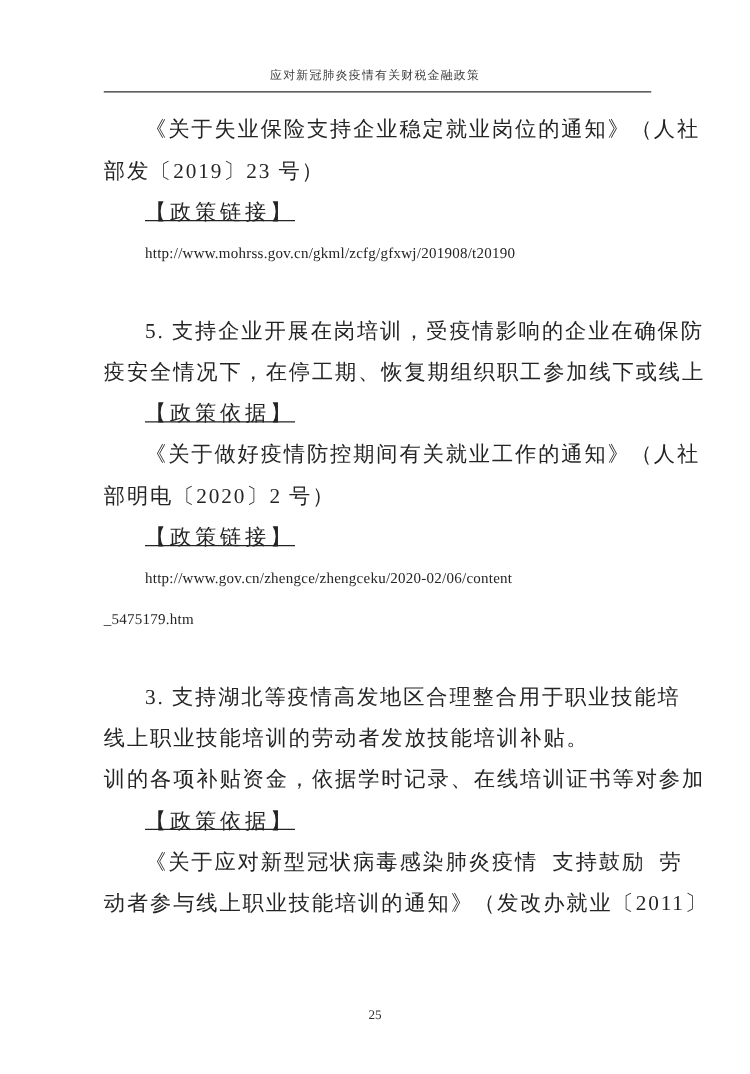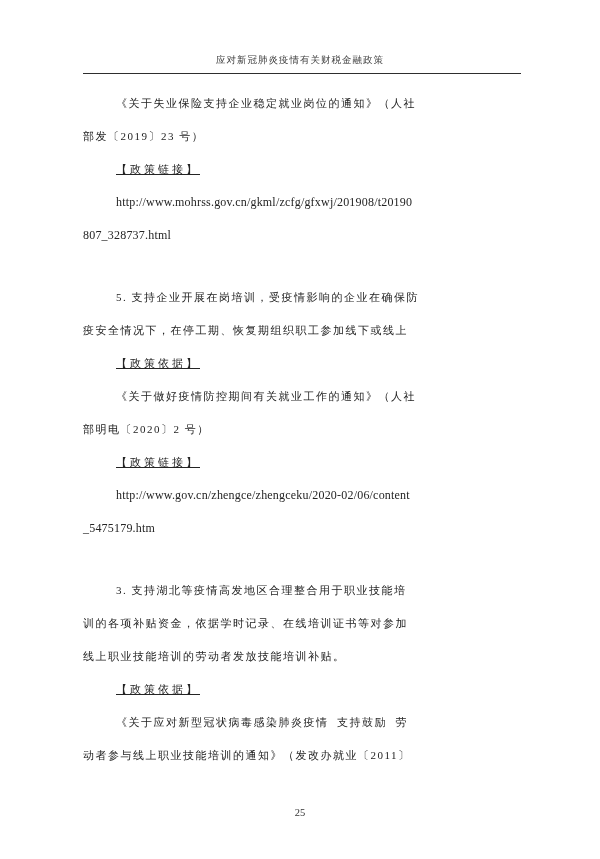--- a/index.html
+++ b/index.html
@@ -37,21 +37,21 @@
   }
   .doc-body {
     position: absolute;
     top: 66px;
     left: 83px;
     width: 440px;
   }
   .line {
     height: 33px;
     line-height: 33px;
-    font-size: 11px;
+    font-size: 17px;
     letter-spacing: 1.5px;
     white-space: pre;
     color: #242424;
   }
   .ind { padding-left: 33px; }
   .hd  { letter-spacing: 3px; text-decoration: underline; }
   .url {
     letter-spacing: 0.2px;
     font-size: 12px;
     font-family: "Liberation Serif", "DejaVu Serif", serif;
@@ -75,38 +75,37 @@
   <div class="header-title">应对新冠肺炎疫情有关财税金融政策</div>
 
   <div class="header-rule"></div>
 
   <div class="doc-body">
 
     <div class="line ind">《关于失业保险支持企业稳定就业岗位的通知》（人社</div>
     <div class="line">部发〔2019〕23 号）</div>
     <div class="line ind hd">【政策链接】</div>
     <div class="line ind url">http://www.mohrss.gov.cn/gkml/zcfg/gfxwj/201908/t20190</div>
-    <div class="line url">807_328737.html</div>
 
     <div class="spacer"></div>
 
     <div class="line ind">5. 支持企业开展在岗培训，受疫情影响的企业在确保防</div>
     <div class="line">疫安全情况下，在停工期、恢复期组织职工参加线下或线上</div>
     <div class="line ind hd">【政策依据】</div>
     <div class="line ind">《关于做好疫情防控期间有关就业工作的通知》（人社</div>
     <div class="line">部明电〔2020〕2 号）</div>
     <div class="line ind hd">【政策链接】</div>
     <div class="line ind url">http://www.gov.cn/zhengce/zhengceku/2020-02/06/content</div>
     <div class="line url">_5475179.htm</div>
 
     <div class="spacer"></div>
 
     <div class="line ind">3. 支持湖北等疫情高发地区合理整合用于职业技能培</div>
+    <div class="line">线上职业技能培训的劳动者发放技能培训补贴。</div>
     <div class="line">训的各项补贴资金，依据学时记录、在线培训证书等对参加</div>
-    <div class="line">线上职业技能培训的劳动者发放技能培训补贴。</div>
     <div class="line ind hd">【政策依据】</div>
     <div class="line ind">《关于应对新型冠状病毒感染肺炎疫情  支持鼓励  劳</div>
     <div class="line">动者参与线上职业技能培训的通知》（发改办就业〔2011〕</div>
 
   </div>
 
   <div class="footer-pagenum">25</div>
 
 </div>
 

